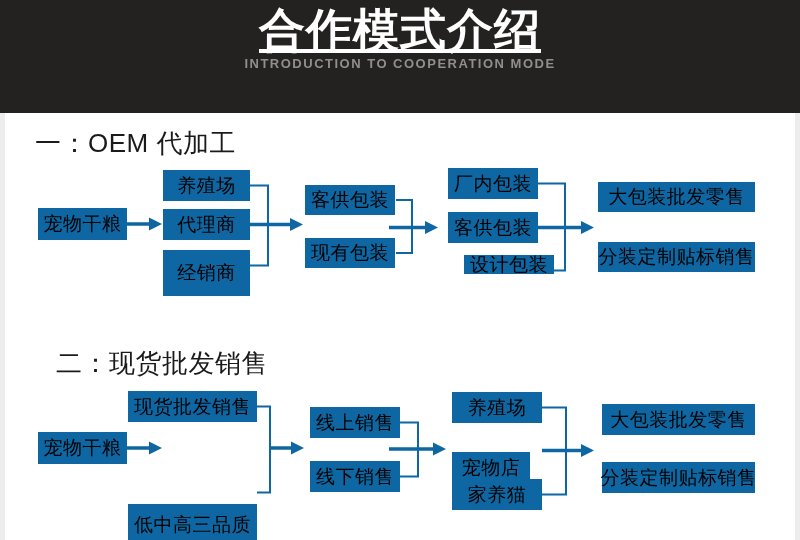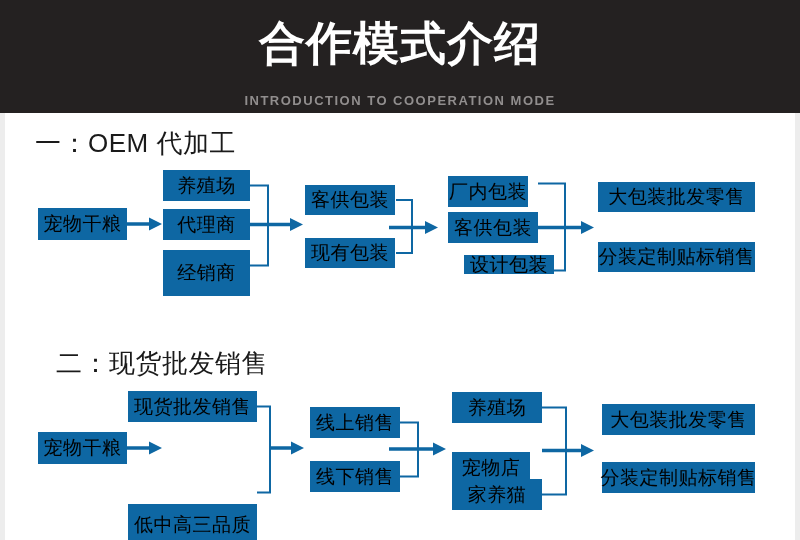--- a/index.html
+++ b/index.html
@@ -16,26 +16,27 @@
   }
   .page{position:relative;width:800px;height:540px;background:#fff;overflow:hidden;}
 
   
   .hero{
     position:absolute;left:0;top:0;width:800px;height:113px;
     background:var(--header-bg);
     text-align:center;
   }
   .hero h1{
-    margin:0;padding-top:18px;
+    margin:0;padding-top:5px;
     font-size:46px;line-height:1.1;font-weight:bold;color:#ffffff;
     letter-spacing:1px;
+    text-decoration:underline;
   }
   .hero .sub{
-    margin-top:24px;
+    margin-top:0;
     font-size:13px;font-weight:bold;color:var(--sub-gray);
     letter-spacing:1.5px;
   }
 
   
   .edge{position:absolute;top:113px;bottom:0;width:5px;background:var(--edge-gray);}
   .edge.left{left:0;}
   .edge.right{right:0;}
 
   
@@ -134,21 +135,21 @@
       <polygon class="hd" points="581,444 594,450.5 581,457"></polygon>
     </g>
   </svg>
 
   <div class="node" style="left:38px;top:208px;width:89px;height:32px">宠物干粮</div>
   <div class="node" style="left:163px;top:170px;width:87px;height:31px">养殖场</div>
   <div class="node" style="left:163px;top:209px;width:87px;height:31px">代理商</div>
   <div class="node" style="left:163px;top:250px;width:87px;height:46px">经销商</div>
   <div class="node" style="left:305px;top:185px;width:90px;height:30px">客供包装</div>
   <div class="node" style="left:305px;top:238px;width:90px;height:30px">现有包装</div>
-  <div class="node" style="left:448px;top:176px;width:80px;height:31px">厂内包装</div>
+  <div class="node" style="left:448px;top:168px;width:90px;height:31px">厂内包装</div>
   <div class="node" style="left:448px;top:212px;width:90px;height:31px">客供包装</div>
   <div class="node" style="left:464px;top:255px;width:90px;height:19px">设计包装</div>
   <div class="node" style="left:598px;top:182px;width:157px;height:30px">大包装批发零售</div>
   <div class="node" style="left:598px;top:242px;width:157px;height:30px">分装定制贴标销售</div>
 
   <div class="node" style="left:38px;top:432px;width:89px;height:32px">宠物干粮</div>
   <div class="node" style="left:128px;top:391px;width:129px;height:31px">现货批发销售</div>
   <div class="node" style="left:128px;top:504px;width:129px;height:42px">低中高三品质</div>
   <div class="node" style="left:310px;top:407px;width:90px;height:31px">线上销售</div>
   <div class="node" style="left:310px;top:461px;width:90px;height:31px">线下销售</div>

